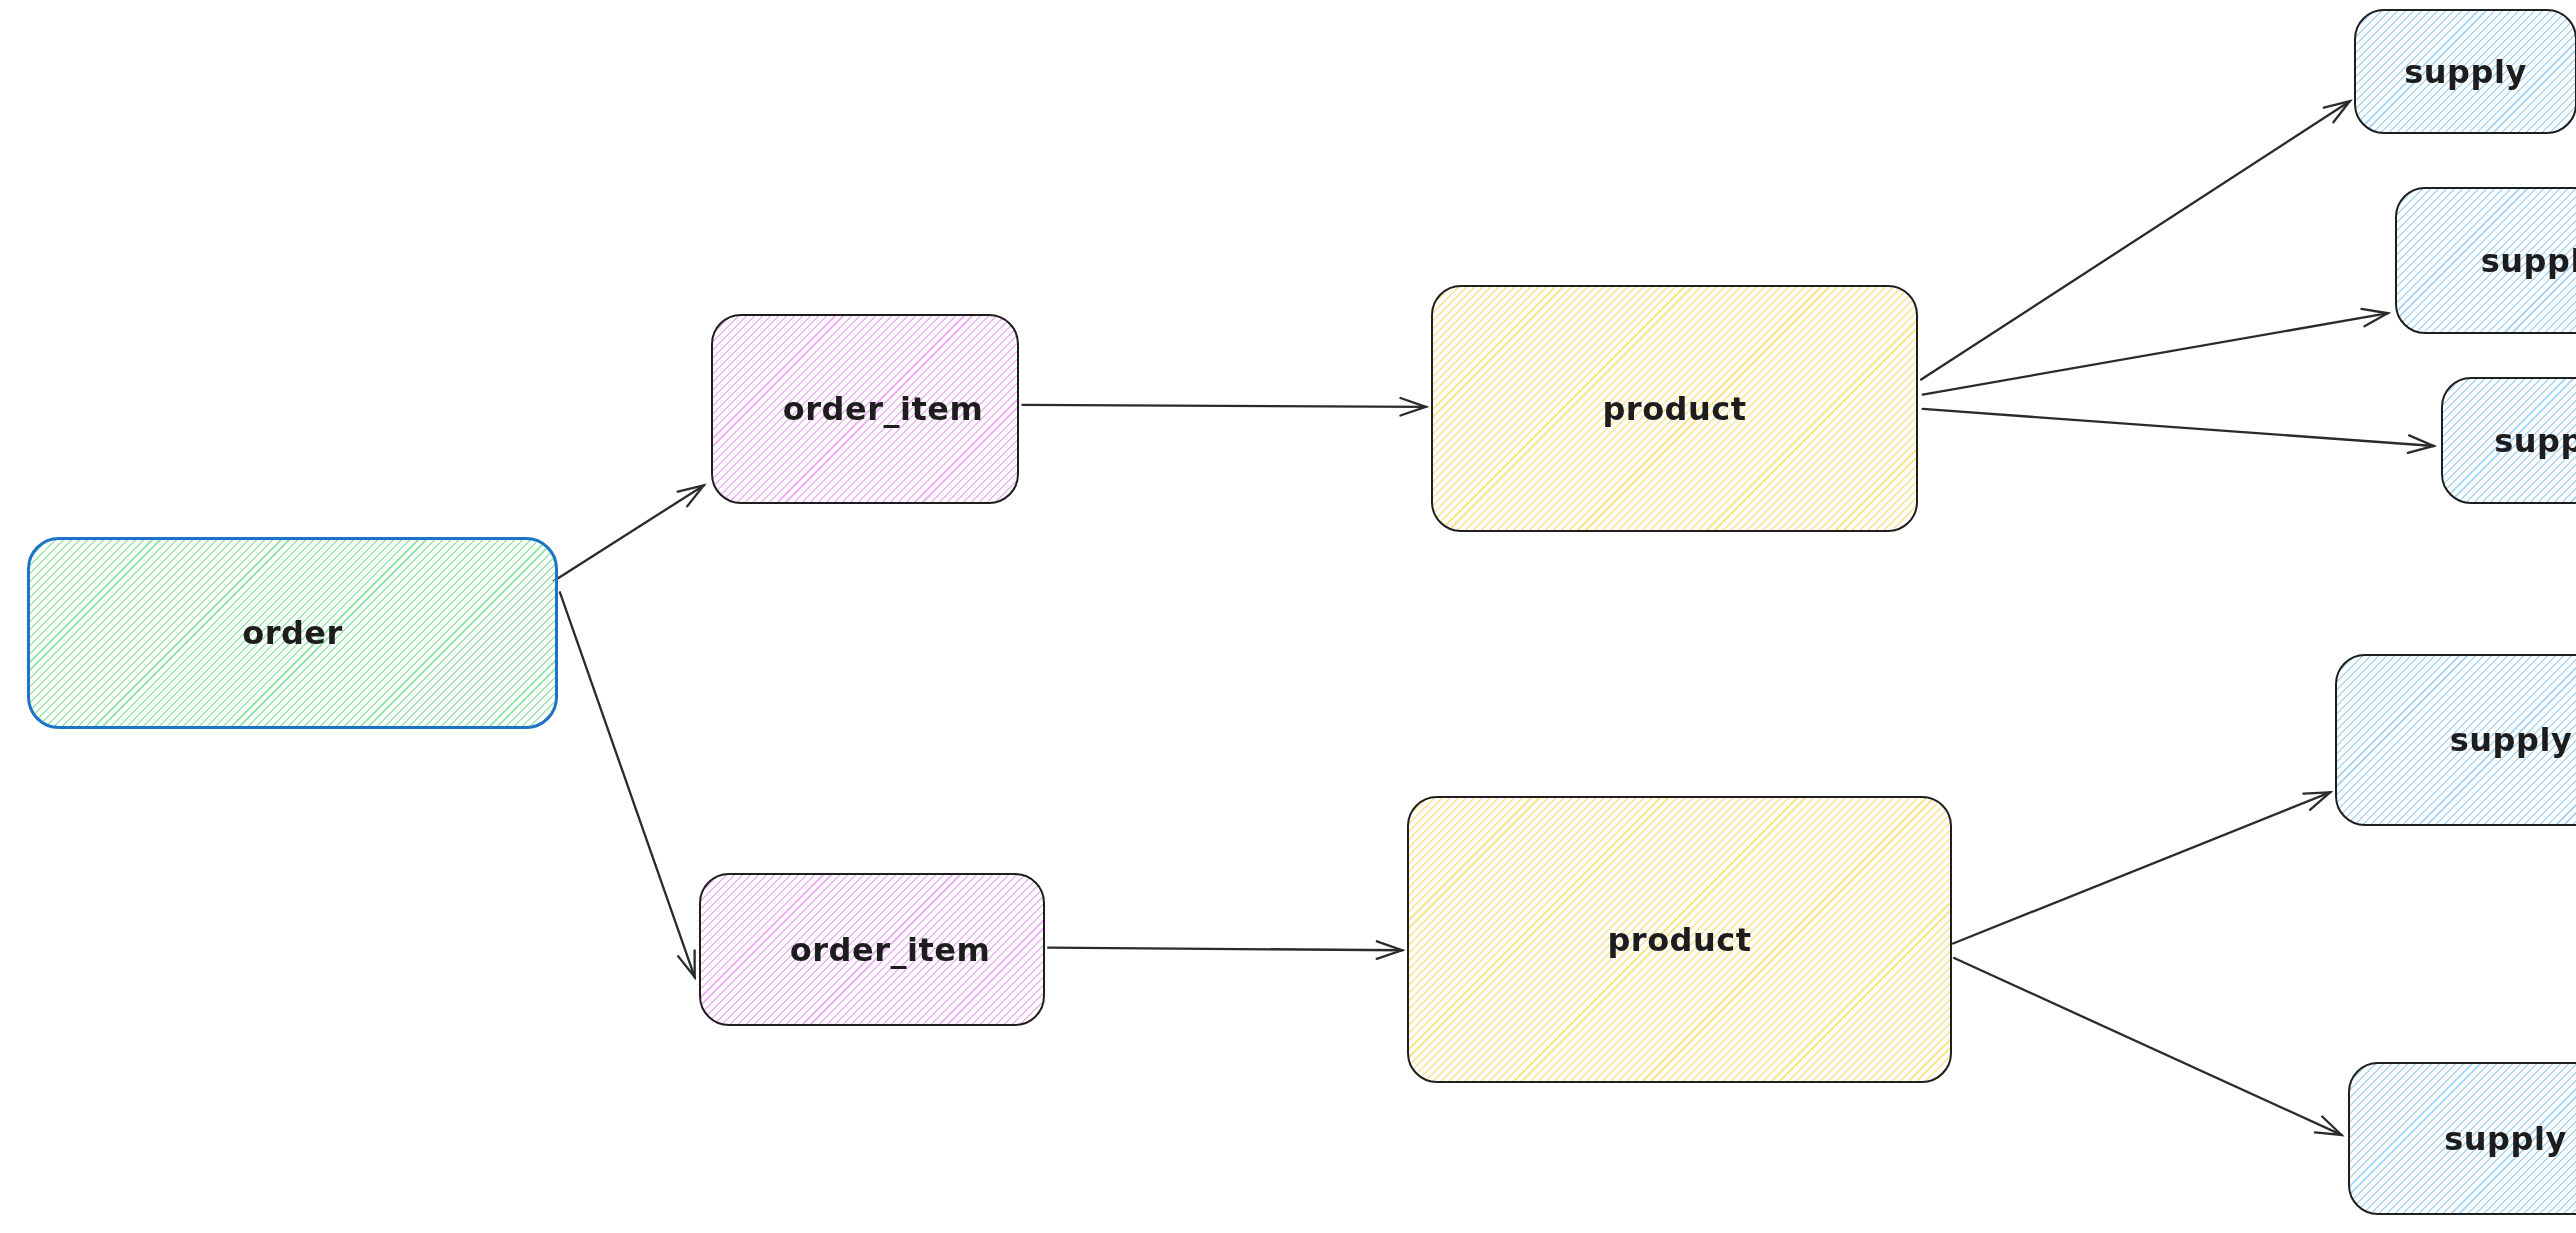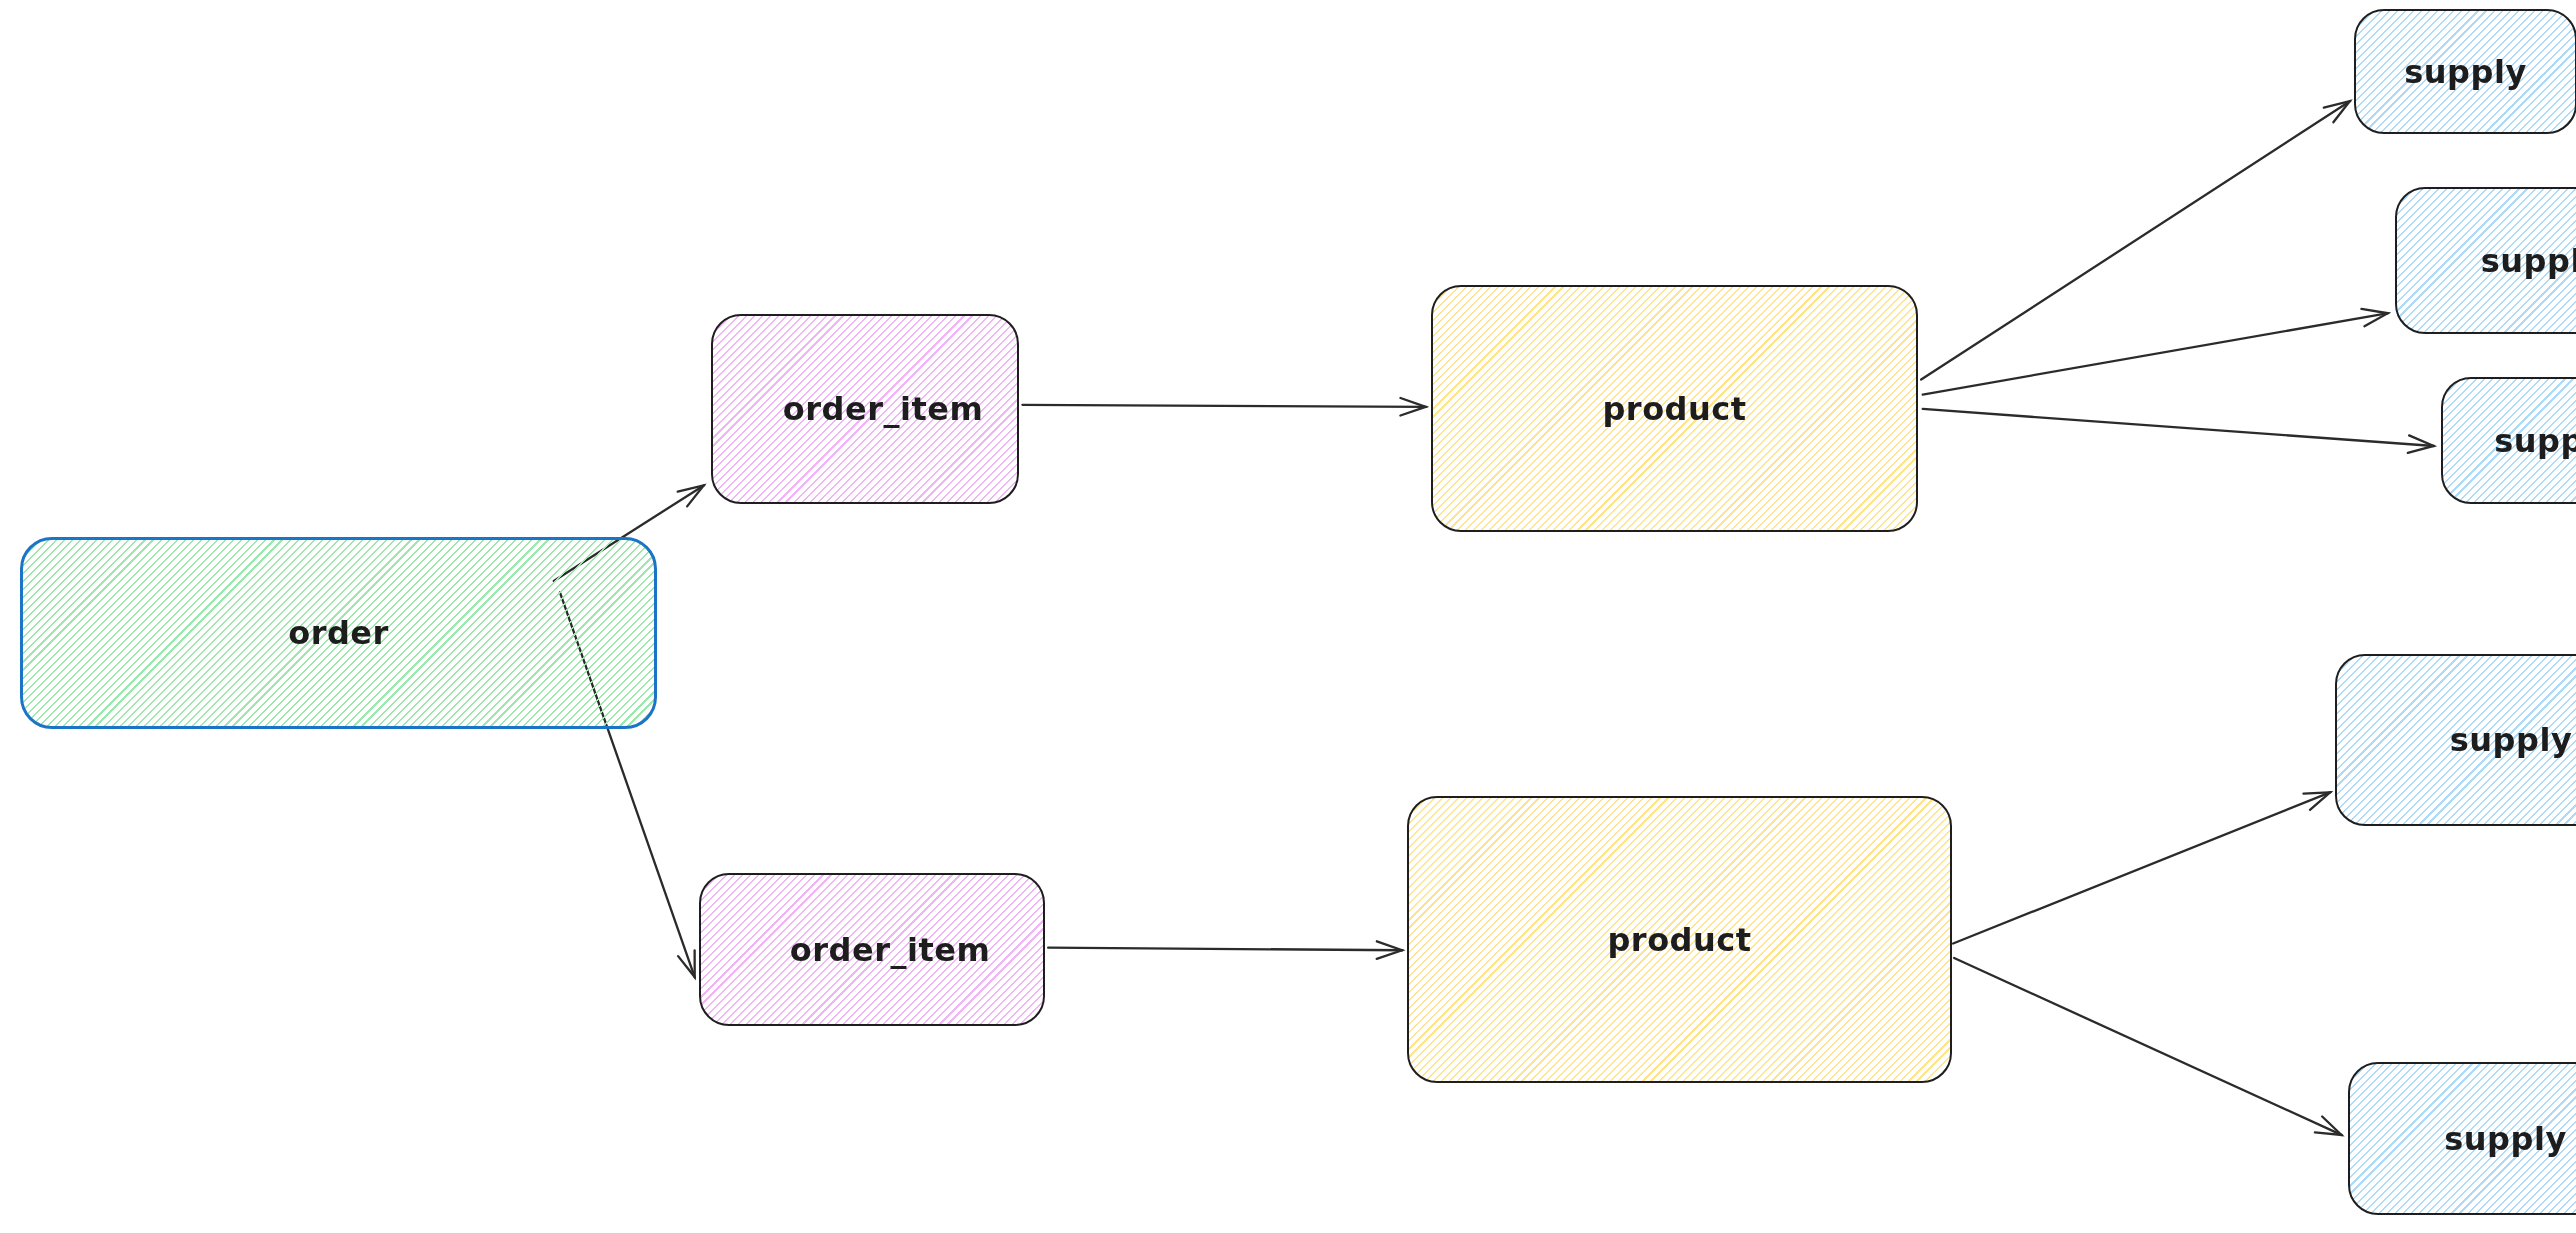--- a/index.html
+++ b/index.html
@@ -76,21 +76,21 @@
     <line x1="1086" y1="1150" x2="1348" y2="1898" marker-end="url(#ah)"></line>
     <line x1="1984" y1="786" x2="2768" y2="790" marker-end="url(#ah)"></line>
     <line x1="2034" y1="1840" x2="2722" y2="1845" marker-end="url(#ah)"></line>
     <line x1="3729" y1="737" x2="4562" y2="196" marker-end="url(#ah)"></line>
     <line x1="3732" y1="766" x2="4636" y2="608" marker-end="url(#ah)"></line>
     <line x1="3732" y1="794" x2="4725" y2="866" marker-end="url(#ah)"></line>
     <line x1="3791" y1="1832" x2="4524" y2="1538" marker-end="url(#ah)"></line>
     <line x1="3793" y1="1860" x2="4546" y2="2204" marker-end="url(#ah)"></line>
   </svg>
 
-  <div class="node fill-green" style="left:20px; top:537px; width:637px; height:192px; border-radius:32px;">
+  <div class="node fill-green" style="left:27px; top:537px; width:531px; height:192px; border-radius:32px;">
     <span class="lbl">order</span>
   </div>
 
   <div class="node fill-violet" style="left:711px; top:314px; width:308px; height:190px;">
     <span class="lbl">order_item</span>
   </div>
 
   <div class="node fill-violet" style="left:699px; top:873px; width:346px; height:153px;">
     <span class="lbl">order_item</span>
   </div>

